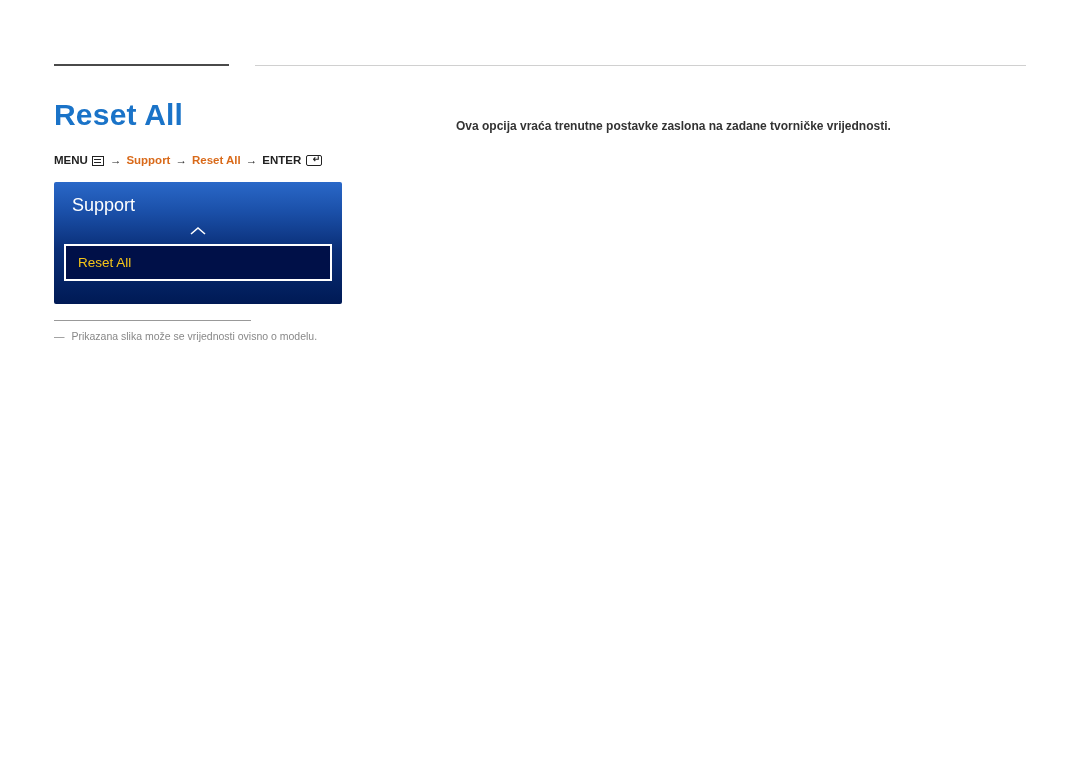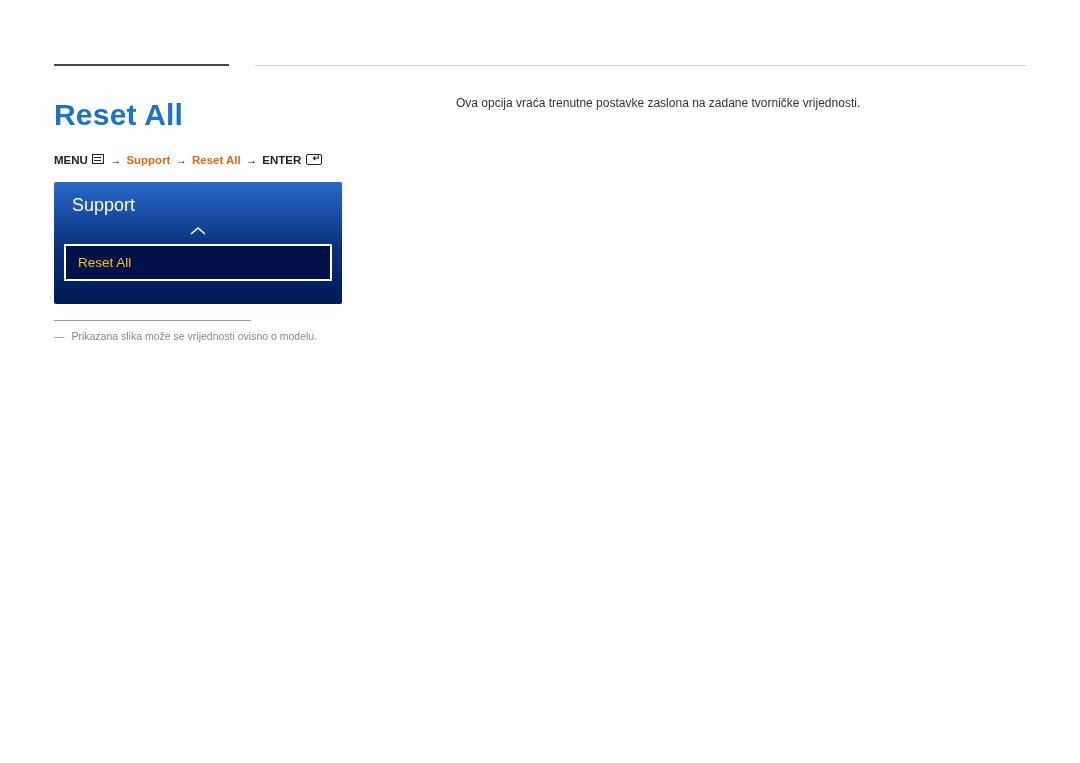--- a/index.html
+++ b/index.html
@@ -30,34 +30,35 @@
       position: absolute;
       top: 98px;
       left: 54px;
       font-size: 30px;
       font-weight: 600;
       color: #1a73c8;
       letter-spacing: 0.2px;
     }
     .description {
       position: absolute;
-      top: 96px;
+      top: 119px;
       left: 456px;
       font-size: 12px;
       color: #333;
+      font-weight: bold;
     }
     .breadcrumb {
       position: absolute;
       top: 154px;
       left: 54px;
       font-size: 11.5px;
       font-weight: bold;
       color: #222;
       display: flex;
-      align-items: flex-start;
+      align-items: flex-end;
       gap: 3px;
     }
     .breadcrumb .orange { color: #d96a1a; font-weight: bold; }
     .breadcrumb .arrow { color: #222; font-weight: bold; margin: 0 2px; }
     .menu-icon {
       display: inline-block;
       width: 12px;
       height: 10px;
       border: 1.2px solid #222;
       position: relative;

